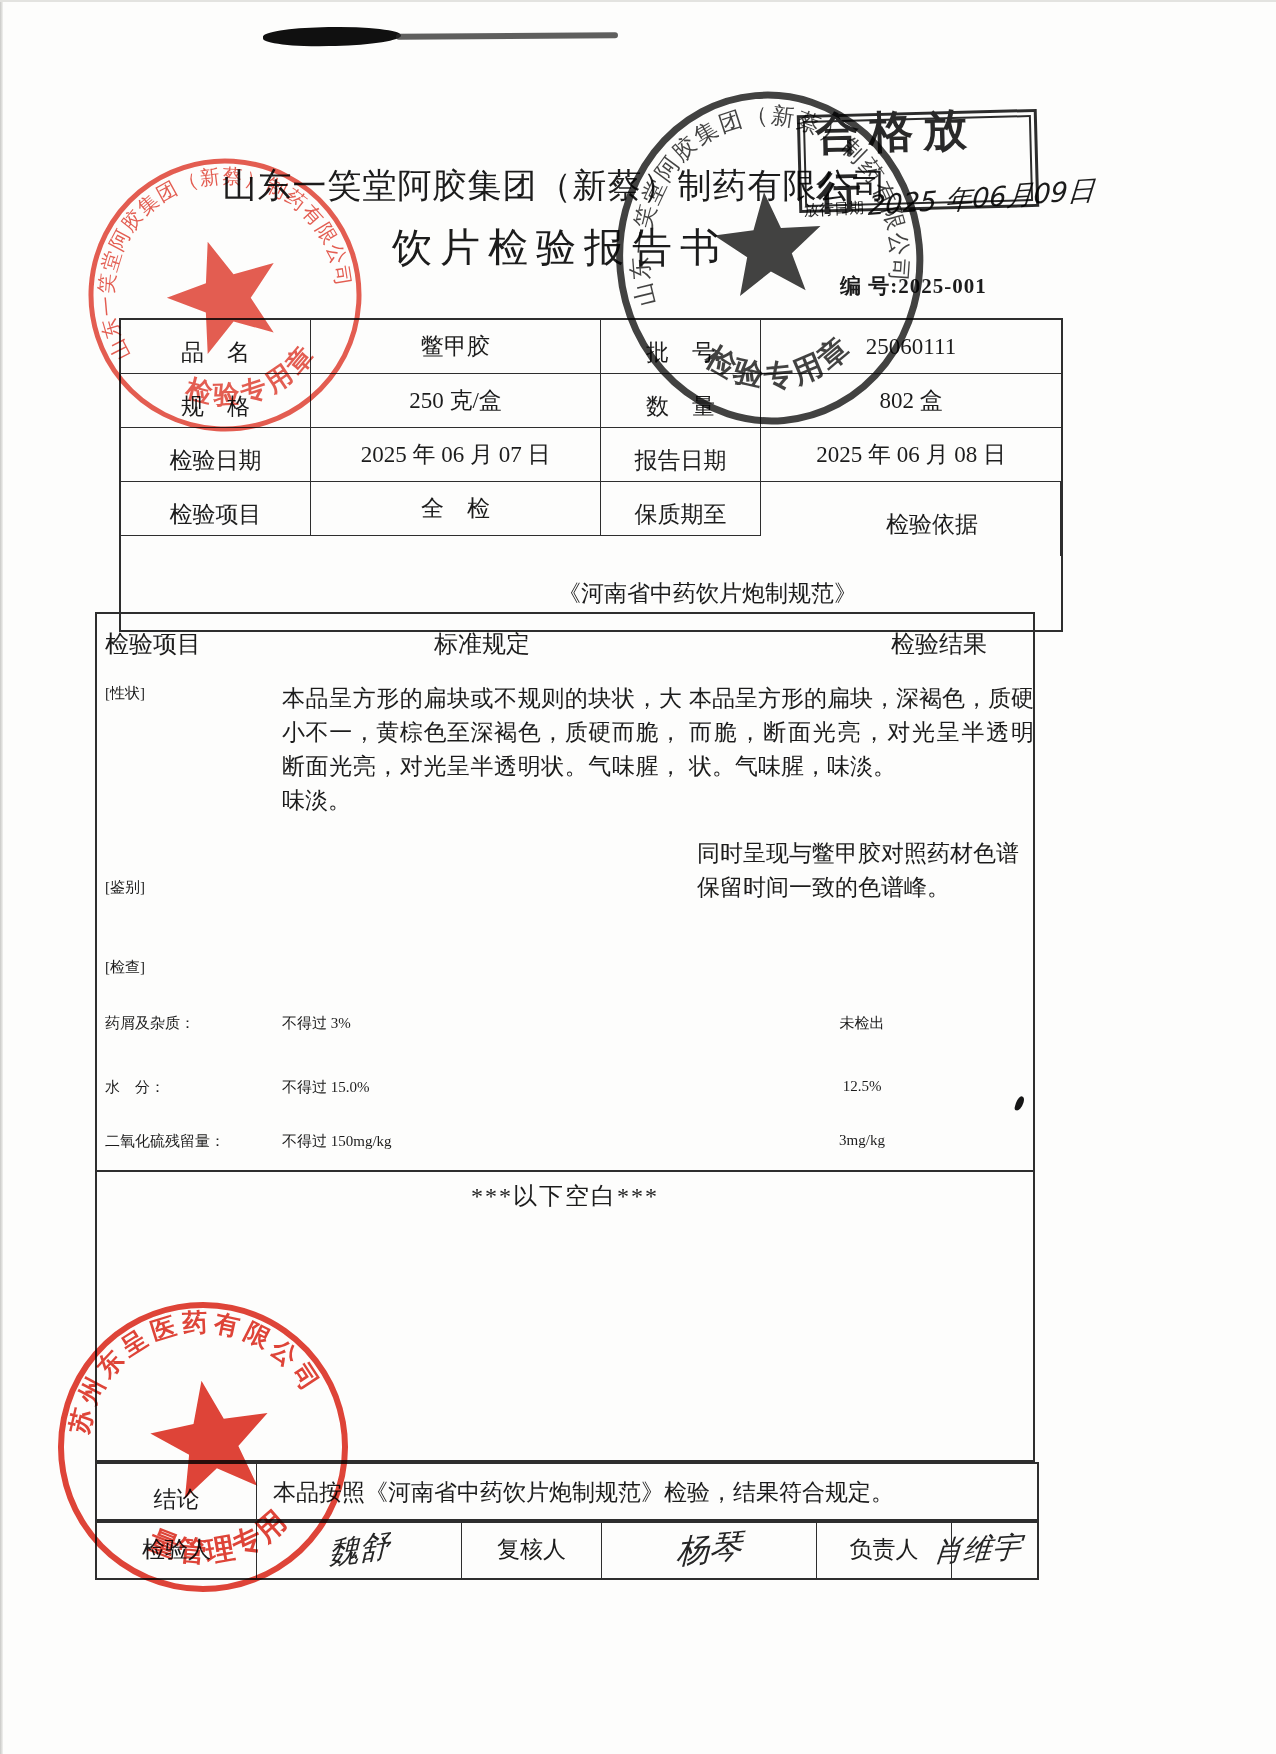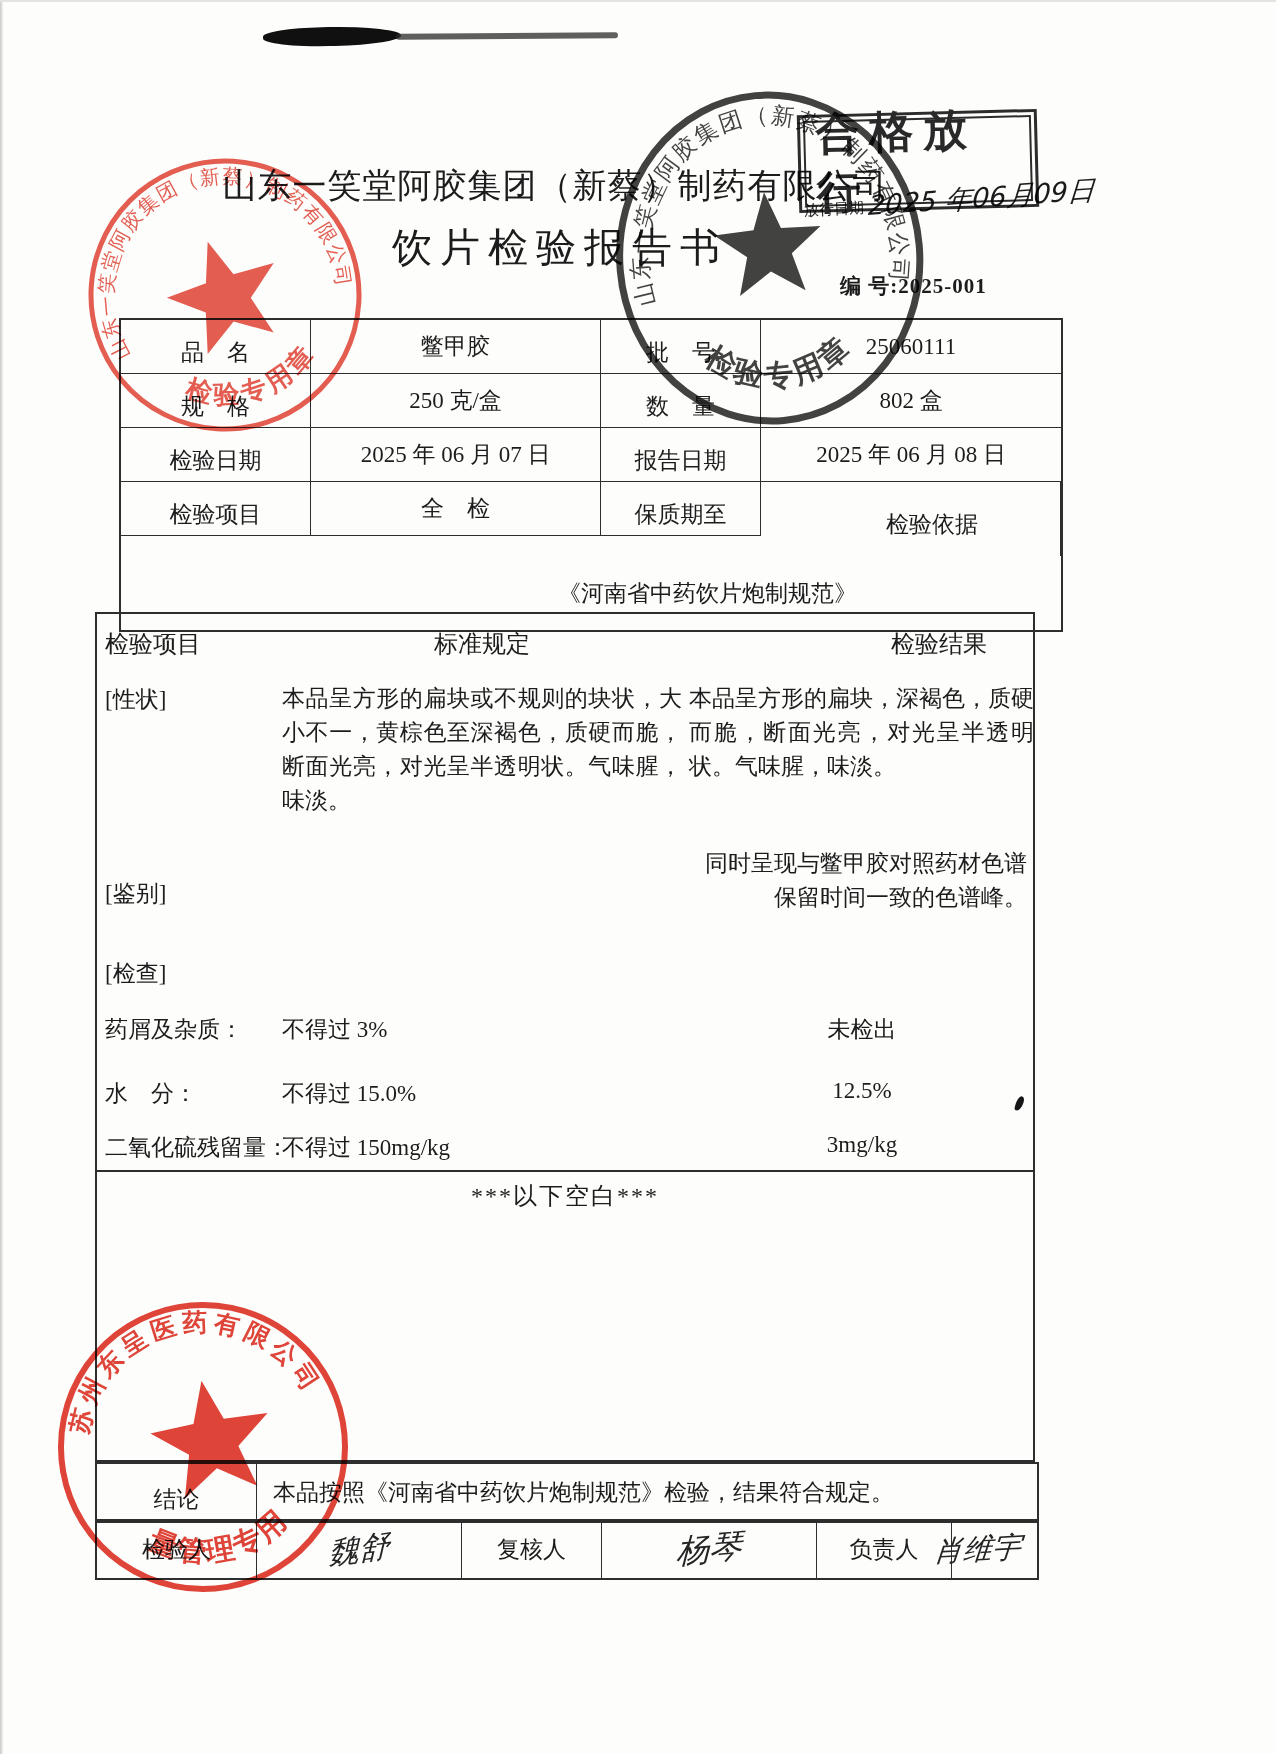--- a/index.html
+++ b/index.html
@@ -22,21 +22,21 @@
         display:flex;align-items:center;justify-content:center;font-size:23px;box-sizing:border-box;}
   #info-table .cell.tall{height:74px;padding-left:43px;}
   #info-table .cell.last-col{border-right:none;}
   #info-table .cell.last-row{border-bottom:none;}
   #info-table .jlbl{display:block;text-align:justify;text-align-last:justify;padding:11px 22px 0 22px;}
   #info-table .span3{grid-column:2/5;}
   
   #results-box{left:95px;top:612px;width:940px;height:850px;border:2px solid #2e2e2e;box-sizing:border-box;}
   #results-box .hdr{position:absolute;font-size:24px;top:14px;}
   .rtext{position:absolute;font-size:23px;line-height:34px;text-align:justify;}
-  .rlabel{position:absolute;font-size:23px;font-family:Liberation Serif, serif;}
+  .rlabel{position:absolute;font-size:15px;font-family:Liberation Serif, serif;}
   #divider{position:absolute;left:0;right:0;top:556px;border-top:2px solid #2e2e2e;}
   #blank-note{position:absolute;left:0;right:0;top:566px;text-align:center;font-size:24px;letter-spacing:2px;}
   
   .brow{left:95px;width:940px;display:grid;border:2px solid #2e2e2e;}
   #concl-row{top:1462px;grid-template-columns:160px 780px;}
   #sign-row{top:1519px;grid-template-columns:160px 205px 140px 215px 135px 85px;}
   .brow .cell{border-right:1.5px solid #2e2e2e;height:57px;display:flex;align-items:center;justify-content:center;font-size:23px;box-sizing:border-box;}
   .brow .cell.last{border-right:none;}
   .brow .cjust{display:block;text-align:justify;text-align-last:justify;padding:13px 44px 0 44px;}
   .brow .ltext{justify-content:flex-start;padding-left:16px;}
@@ -119,21 +119,21 @@
   <div class="abs" id="results-box">
     <div class="hdr" style="left:8px;">检验项目</div>
     <div class="hdr" style="left:185px;width:400px;text-align:center;">标准规定</div>
     <div class="hdr" style="left:640px;width:250px;text-align:right;">检验结果</div>
 
     <div class="rlabel" style="left:8px;top:70px;">[性状]</div>
     <div class="rtext" style="left:185px;top:68px;width:400px;">本品呈方形的扁块或不规则的块状，大小不一，黄棕色至深褐色，质硬而脆，断面光亮，对光呈半透明状。气味腥，味淡。</div>
     <div class="rtext" style="left:592px;top:68px;width:345px;">本品呈方形的扁块，深褐色，质硬而脆，断面光亮，对光呈半透明状。气味腥，味淡。</div>
 
     <div class="rlabel" style="left:8px;top:264px;">[鉴别]</div>
-    <div class="rtext" style="left:600px;top:233px;width:330px;text-align:right;">同时呈现与鳖甲胶对照药材色谱保留时间一致的色谱峰。</div>
+    <div class="rtext" style="left:600px;top:223px;width:330px;text-align:left;">同时呈现与鳖甲胶对照药材色谱保留时间一致的色谱峰。</div>
 
     <div class="rlabel" style="left:8px;top:344px;">[检查]</div>
 
     <div class="rlabel" style="left:8px;top:400px;">药屑及杂质：</div>
     <div class="rlabel" style="left:185px;top:400px;">不得过 3%</div>
     <div class="rlabel" style="left:635px;top:400px;width:260px;text-align:center;">未检出</div>
 
     <div class="rlabel" style="left:8px;top:464px;">水　分：</div>
     <div class="rlabel" style="left:185px;top:464px;">不得过 15.0%</div>
     <div class="rlabel" style="left:635px;top:464px;width:260px;text-align:center;">12.5%</div>

